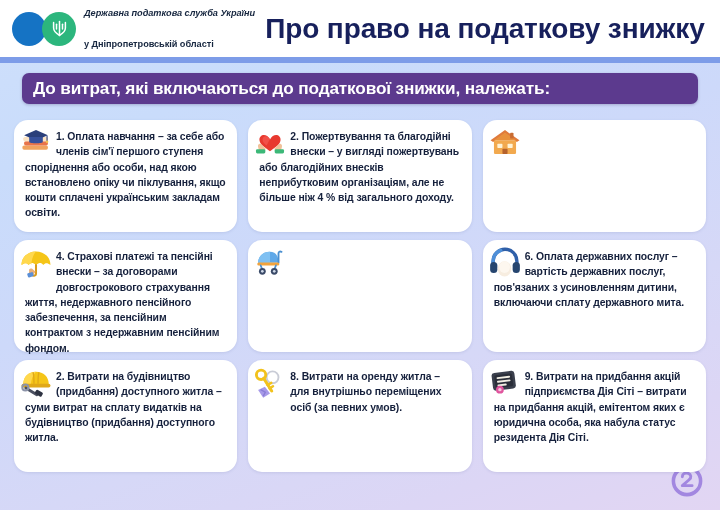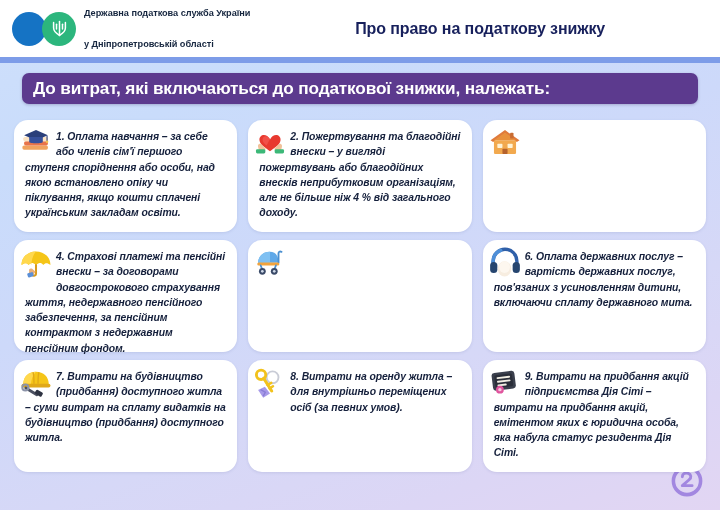--- a/index.html
+++ b/index.html
@@ -71,35 +71,36 @@
   .org-text {
     margin-left: 6px;
     line-height: 1.18;
   }
   .org-line-1 {
     font-size: 9.2px;
     font-weight: bold;
     color: #16263f;
     white-space: nowrap;
     letter-spacing: -0.05px;
+    font-style: italic;
   }
   .org-line-2, .org-line-3 {
     font-size: 9.2px;
     font-weight: bold;
     color: #16263f;
     white-space: nowrap;
     letter-spacing: -0.05px;
     margin-top: 20px;
   }
   .org-line-2 { margin-top: 2.5px; }
 
   .header-title {
     flex: 1 1 auto;
     text-align: center;
-    font-size: 16px;
+    font-size: 28px;
     font-weight: bold;
     color: #17205c;
     letter-spacing: -0.1px;
     padding-right: 6px;
     padding-left: 10px;
     white-space: nowrap;
   }
 
   .header-rule {
     position: absolute;
@@ -149,21 +150,20 @@
     z-index: 3;
   }
 
   .card {
     position: relative;
     background: #ffffff;
     border-radius: 14px;
     padding: 9px 11px 9px 11px;
     box-shadow: 0 1px 3px rgba(60,70,130,0.12);
     overflow: visible;
-    font-style: italic;
   }
 
   .card-text {
     font-size: 10.4px;
     font-weight: bold;
     line-height: 1.47;
     color: #15203c;
     letter-spacing: -0.08px;
     
   }
@@ -324,21 +324,21 @@
           <path d="M5 23 C5 14 11 8 20 8 C29 8 35 14 35 23 Z" fill="#f5c518"></path>
           <path d="M5 23 C5 14 11 8 20 8 C16 12 14.5 17 14 23 Z" fill="#ffd84d"></path>
           <rect x="3" y="22" width="34" height="4.4" rx="2.2" fill="#e0a818"></rect>
           <path d="M16.5 8.6 C17.5 11.5 17.6 18 17.6 22" stroke="#e0a818" stroke-width="1.6" fill="none"></path>
           <path d="M23.5 8.6 C22.5 11.5 22.4 18 22.4 22" stroke="#e0a818" stroke-width="1.6" fill="none"></path>
           <path d="M8 27 L21 35" stroke="#4a4f60" stroke-width="3.4" stroke-linecap="round"></path>
           <circle cx="7.5" cy="26.5" r="3.6" fill="none" stroke="#8c93a8" stroke-width="2.4"></circle>
           <rect x="19" y="30.5" width="9" height="5.5" rx="1.5" fill="#2e3342" transform="rotate(32 23.5 33)"></rect>
         </svg>
       </span>
-      <div class="card-text">7. Витрати на будівництво (придбання) доступного житла – суми витрат на сплату видатків на будівництво (придбання) доступного житла.</div>
+      <div class="card-text">2. Витрати на будівництво (придбання) доступного житла – суми витрат на сплату видатків на будівництво (придбання) доступного житла.</div>
     </div>
 
     <div class="card">
       <span class="card-icon icon-tall">
         <svg viewBox="0 0 40 40" aria-hidden="true">
           <circle cx="23" cy="11" r="7" fill="none" stroke="#c9ccd6" stroke-width="2.2"></circle>
           <circle cx="9.5" cy="8" r="5.5" fill="none" stroke="#f2c21c" stroke-width="3.4"></circle>
           <path d="M12.5 12 L22 27" stroke="#f2c21c" stroke-width="3.6" stroke-linecap="round"></path>
           <path d="M17 20 L21.5 17.5" stroke="#f2c21c" stroke-width="3" stroke-linecap="round"></path>
           <path d="M19.5 24 L23.5 21.5" stroke="#f2c21c" stroke-width="3" stroke-linecap="round"></path>

